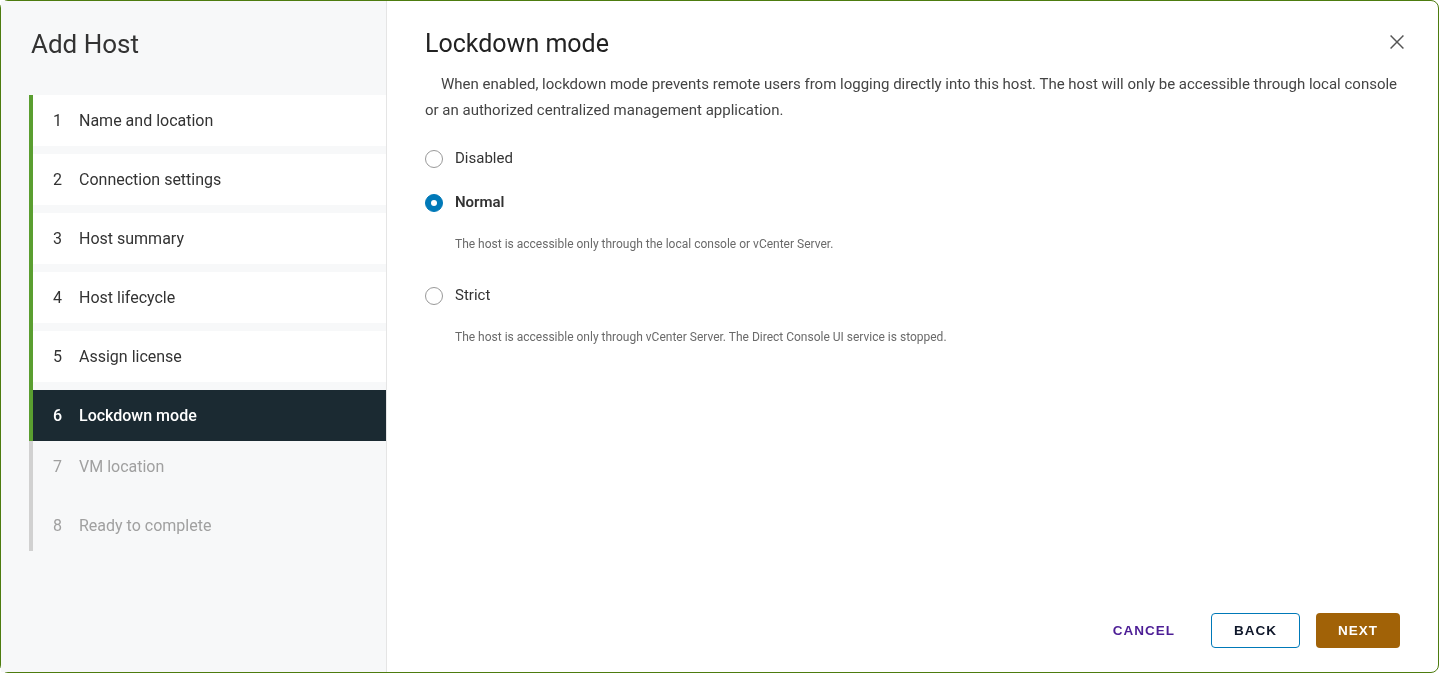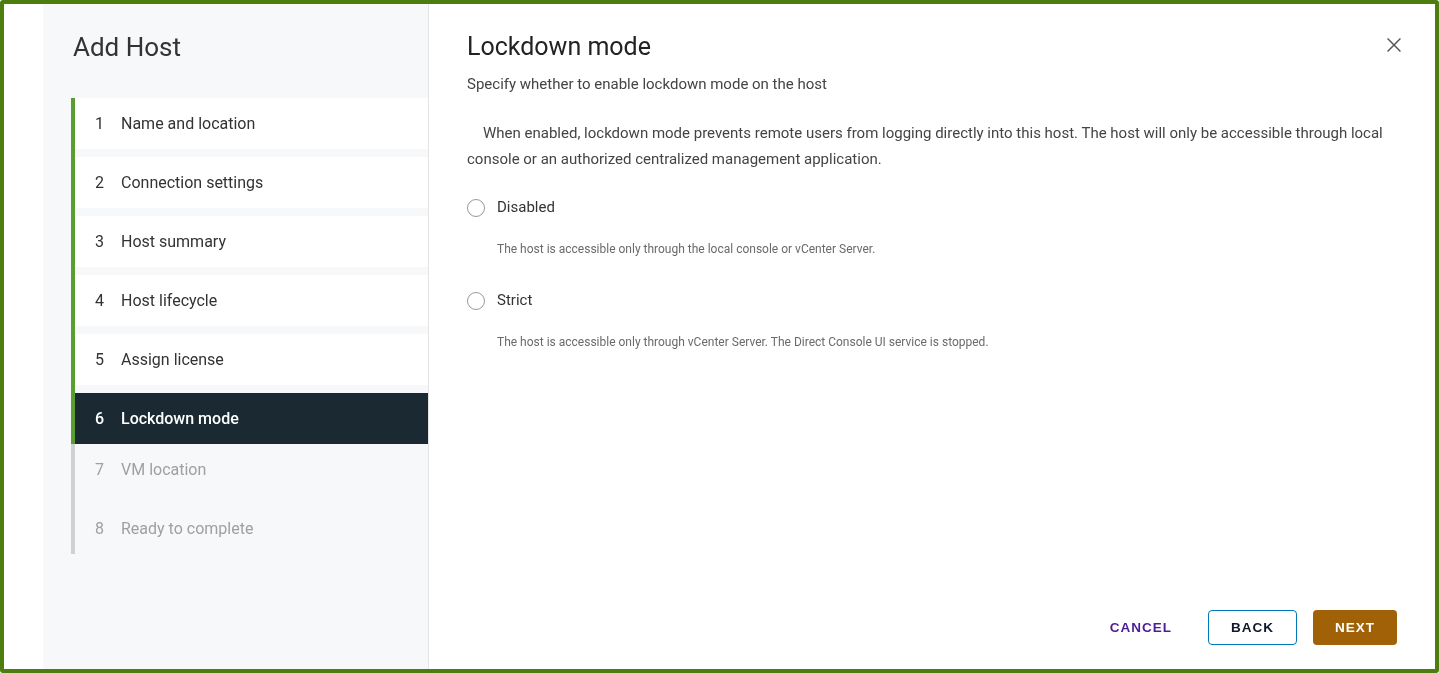--- a/index.html
+++ b/index.html
@@ -11,23 +11,22 @@
       font-family: -apple-system, BlinkMacSystemFont, "Segoe UI", Roboto, "Helvetica Neue", Arial, sans-serif;
       background: #ffffff;
       width: 1439px;
       height: 673px;
       overflow: hidden;
     }
     .wizard-container {
       display: flex;
       width: 100%;
       height: 100%;
-      border: 4px solid #4d7c0f;
-      border-radius: 3px;
-      padding-left: 39px;
+      border: 1px solid #4d7c0f;
+      border-radius: 8px;
     }
     .sidebar {
       width: 386px;
       background: #f7f8f9;
       border-right: 1px solid #e5e5e5;
       padding: 28px 0 28px 0;
       flex-shrink: 0;
     }
     .wizard-title {
       font-size: 26px;
@@ -237,31 +236,34 @@
 
   <main class="main">
     <div class="close-btn">
       <svg viewBox="0 0 24 24" width="22" height="22" fill="none" stroke="currentColor" stroke-width="1.6">
         <line x1="5" y1="5" x2="19" y2="19"></line>
         <line x1="19" y1="5" x2="5" y2="19"></line>
       </svg>
     </div>
 
     <h2 class="page-title">Lockdown mode</h2>
-    <p class="page-subtitle">Specify whether to enable lockdown mode on the host</p>
 
     <p class="description">When enabled, lockdown mode prevents remote users from logging directly into this host. The host will only be accessible through local console or an authorized centralized management application.</p>
 
     <div class="radio-group">
 
       <label class="radio-option">
         <span class="radio-circle"></span>
         <span class="radio-label">Disabled</span>
       </label>
 
+      <label class="radio-option">
+        <span class="radio-circle selected"></span>
+        <span class="radio-label selected">Normal</span>
+      </label>
       <div class="radio-help">The host is accessible only through the local console or vCenter Server.</div>
 
       <label class="radio-option">
         <span class="radio-circle"></span>
         <span class="radio-label">Strict</span>
       </label>
       <div class="radio-help">The host is accessible only through vCenter Server. The Direct Console UI service is stopped.</div>
 
     </div>
 

